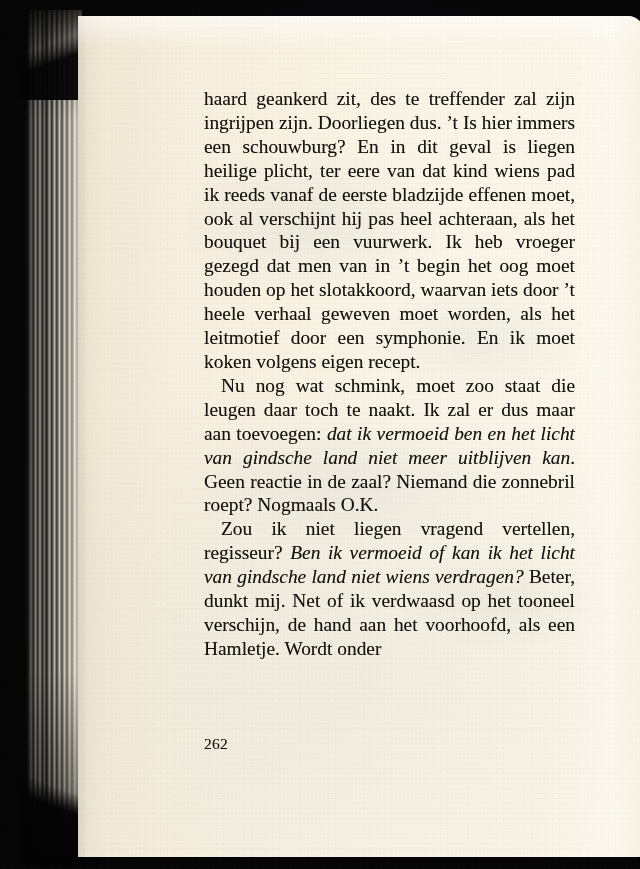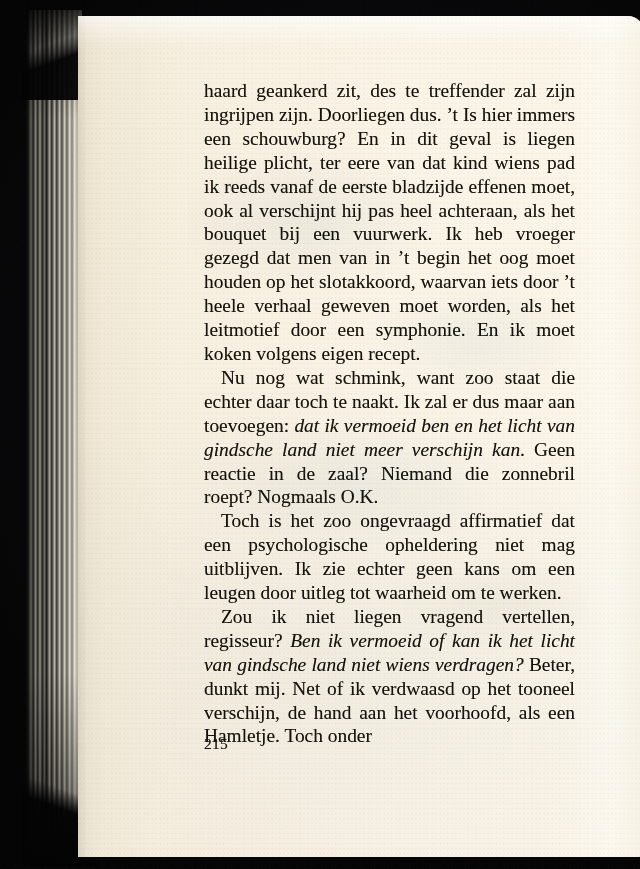--- a/index.html
+++ b/index.html
@@ -166,21 +166,21 @@
     left: 0; right: 0; top: 0;
     height: 34px;
     pointer-events: none;
     background: linear-gradient(180deg, rgba(255,255,255,.42), rgba(255,255,255,0));
   }
 
   
   .textblock {
     position: absolute;
     left: 126px;
-    top: 63px;
+    top: 71px;
     width: 371px;
     font-size: 19.4px;
     line-height: 23.9px;
     color: #15120e;
     text-align: justify;
     text-justify: inter-word;
     -webkit-font-smoothing: antialiased;
   }
   .textblock p {
     margin: 0;
@@ -224,21 +224,20 @@
   </div>
 
   <div class="page">
     <div class="paper-grain"></div>
     <div class="showthrough"></div>
     <div class="page-topshade"></div>
     <div class="page-curl"></div>
 
     <div class="textblock">
       <p id="p1"><span>haard geankerd zit, des te treffender zal zijn ingrijpen zijn. Doorliegen dus. ’t Is hier immers een schouwburg? En in dit geval is liegen heilige plicht, ter eere van dat kind wiens pad ik reeds vanaf de eerste bladzijde effenen moet, ook al verschijnt hij pas heel achteraan, als het bouquet bij een vuurwerk. Ik heb vroeger gezegd dat men van in ’t begin het oog moet houden op het slotakkoord, waarvan iets door ’t heele verhaal geweven moet worden, als het leitmotief door een symphonie. En ik moet koken volgens eigen recept.</span></p>
-      <p class="indent" id="p2"><span>Nu nog wat schmink, want zoo staat die echter daar toch te naakt. Ik zal er dus maar aan toevoegen: </span><em>dat ik vermoeid ben en het licht van gindsche land niet meer verschijn kan</em><span>. Geen reactie in de zaal? Niemand die zonnebril roept? Nogmaals O.K.</span></p>
-      <p class="indent" id="p3"><span>Toch is het zoo ongevraagd affirmatief dat een psychologische opheldering niet mag uitblijven. Ik zie echter geen kans om een leugen door uitleg tot waarheid om te werken.</span></p>
-      <p class="indent" id="p4"><span>Zou ik niet liegen vragend vertellen, regisseur? </span><em>Ben ik vermoeid of kan ik het licht van gindsche land niet wiens verdragen?</em><span> Beter, dunkt mij. Net of ik verdwaasd op het tooneel verschijn, de hand aan het voorhoofd, als een Hamletje. Toch onder</span></p>
+      <p class="indent" id="p2"><span>Nu nog wat schmink, moet zoo staat die leugen daar toch te naakt. Ik zal er dus maar aan toevoegen: </span><em>dat ik vermoeid ben en het licht van gindsche land niet meer uitblijven kan</em><span>. Geen reactie in de zaal? Niemand die zonnebril roept? Nogmaals O.K.</span></p>
+      <p class="indent" id="p4"><span>Zou ik niet liegen vragend vertellen, regisseur? </span><em>Ben ik vermoeid of kan ik het licht van gindsche land niet wiens verdragen?</em><span> Beter, dunkt mij. Net of ik verdwaasd op het tooneel verschijn, de hand aan het voorhoofd, als een Hamletje. Wordt onder</span></p>
     </div>
 
-    <div class="folio">215</div>
+    <div class="folio">262</div>
   </div>
 
 </div>
 
 </body></html>

